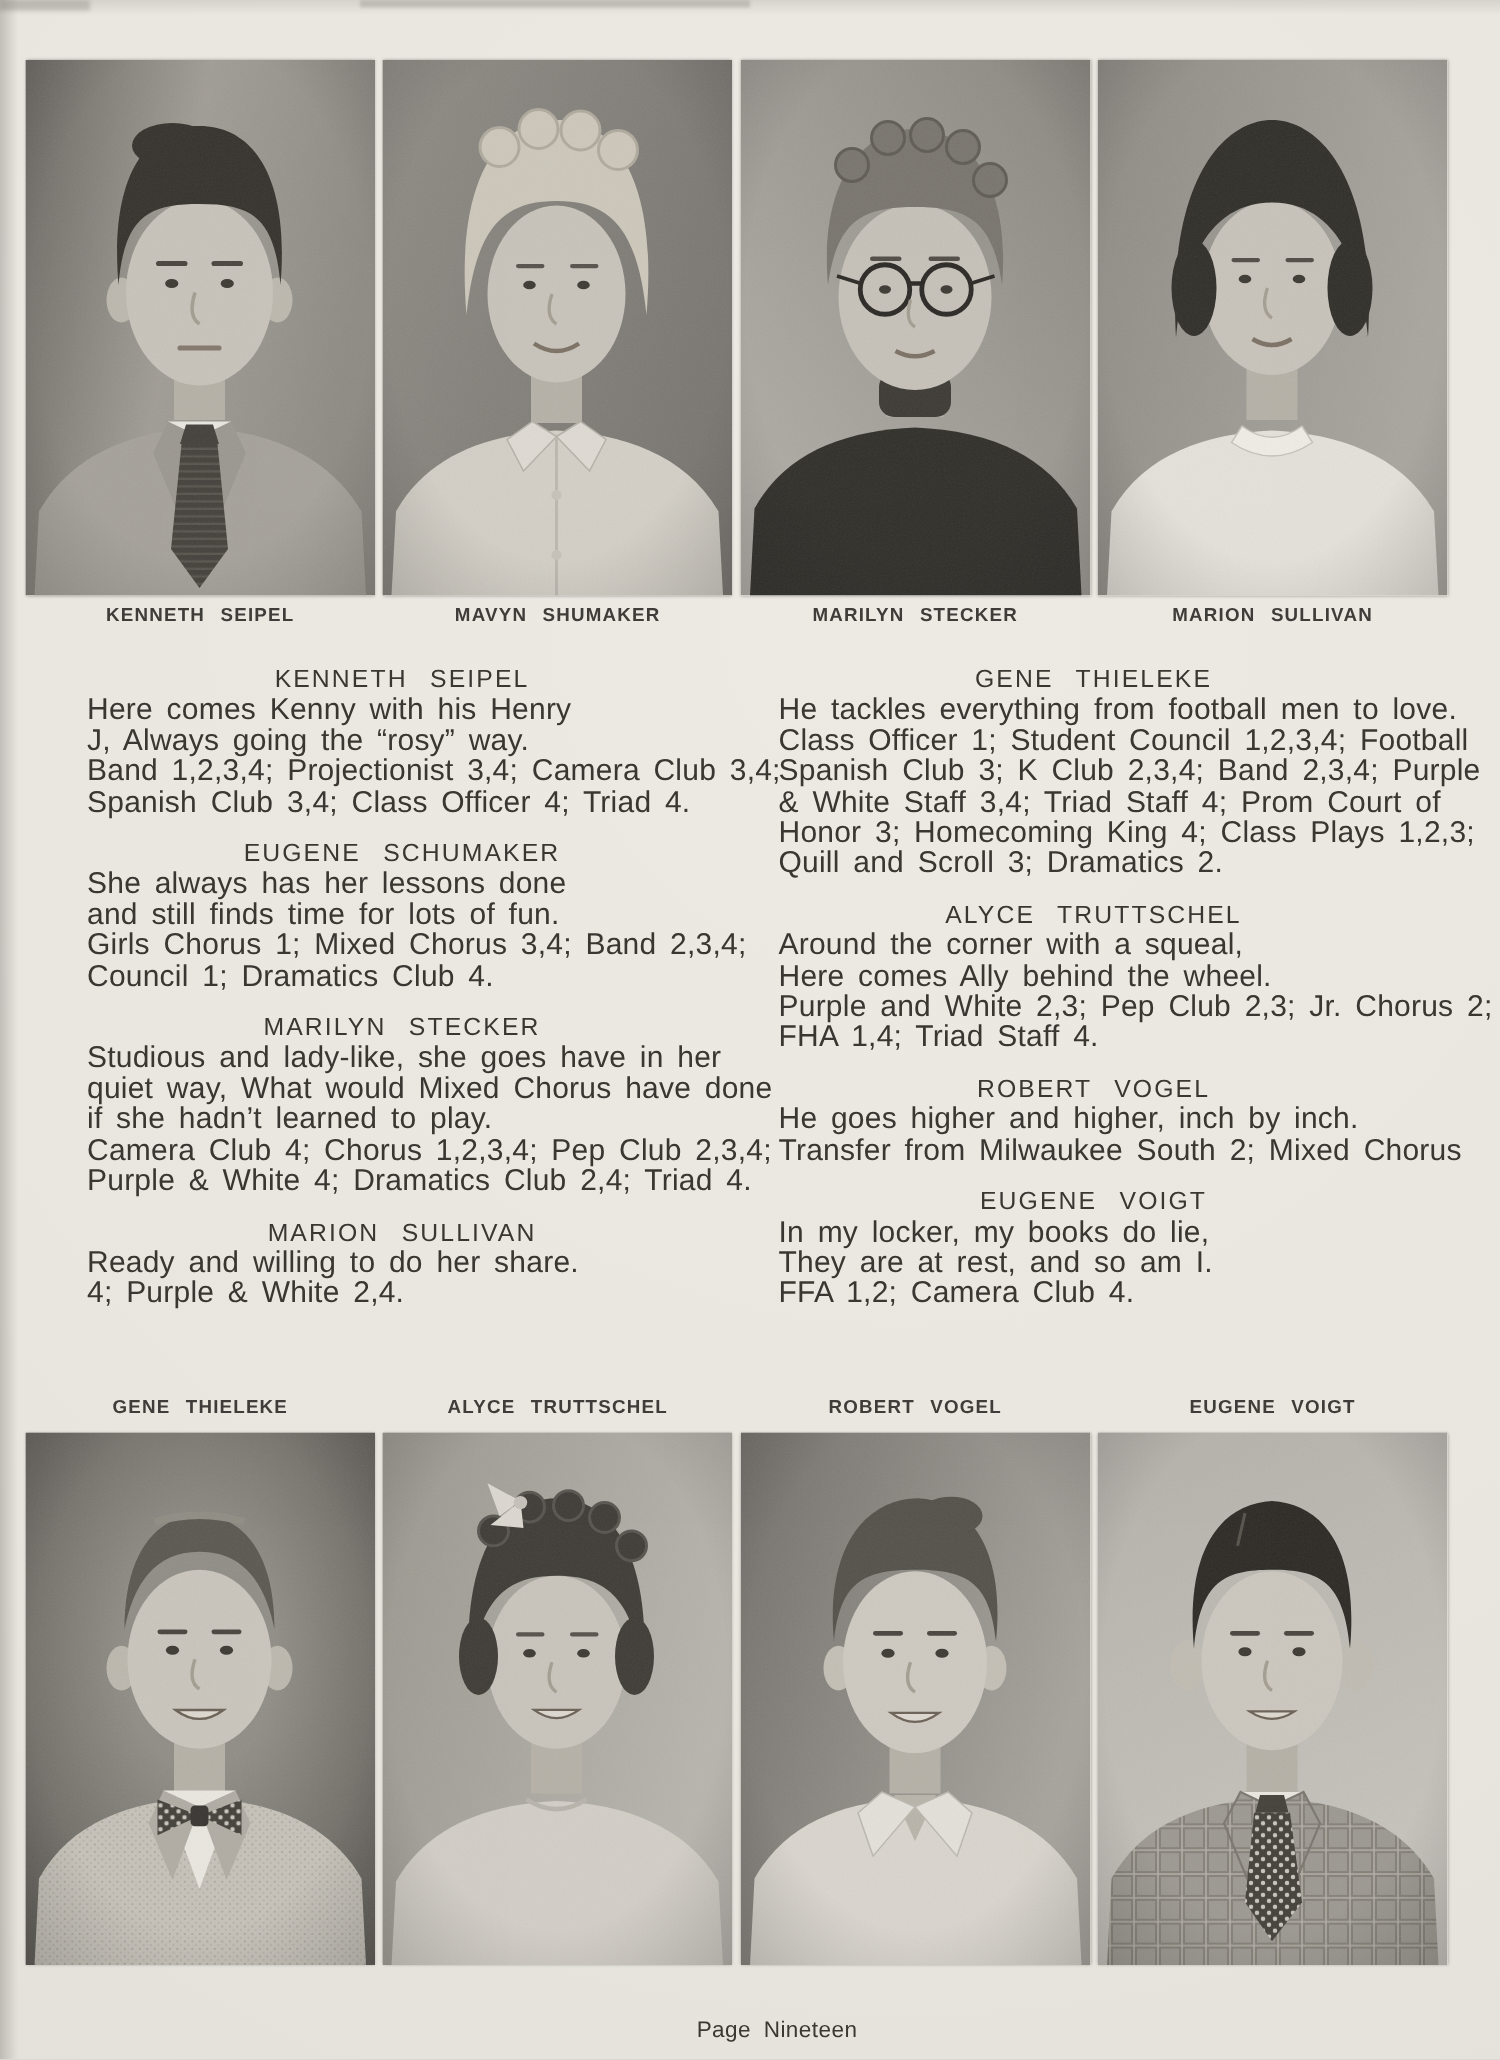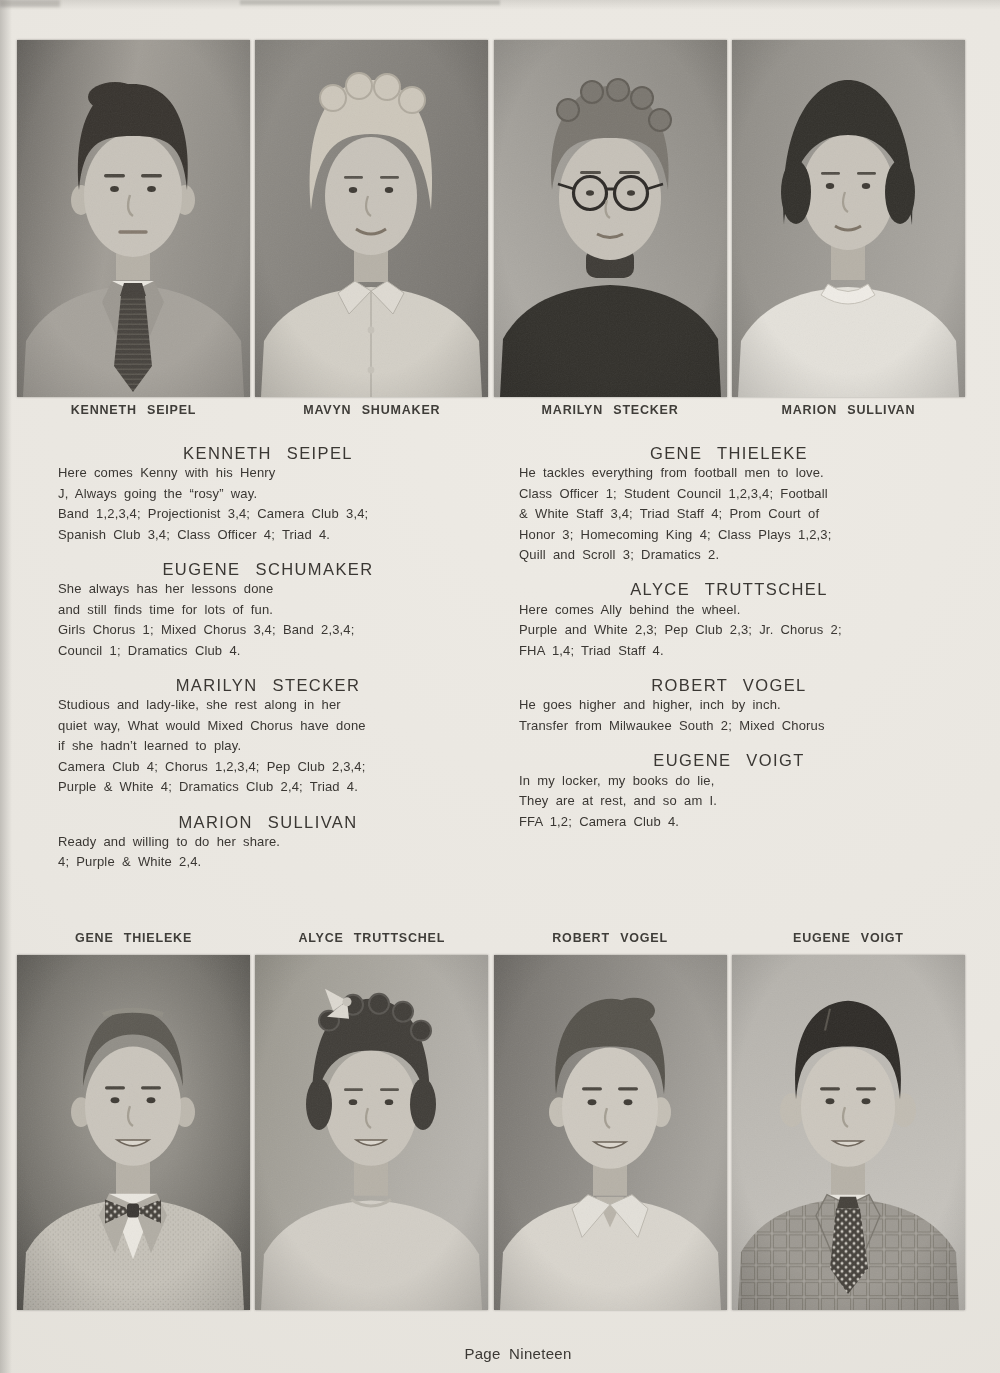--- a/index.html
+++ b/index.html
@@ -33,21 +33,21 @@
   .caption-row.bottom-captions { top:931px; }
   .caption { font-size:12.5px; font-weight:600; letter-spacing:.8px; word-spacing:6px;
     color:#3f3d39; white-space:nowrap; }
 
   .bio-col { position:absolute; top:443px; width:420px; }
   .bio-col.left { left:58px; }
   .bio-col.right { left:519px; }
   .bio { margin:0 0 14px 0; }
   .bio-heading { margin:0; font-size:16.5px; font-weight:400; text-align:center;
     letter-spacing:1.4px; word-spacing:9px; line-height:20.4px; color:#3a3733; }
-  .bio-line { font-size:13px; line-height:20.4px; letter-spacing:.15px;
+  .bio-line { font-size:20px; line-height:20.4px; letter-spacing:.15px;
     word-spacing:3.4px; color:#3a3733; white-space:nowrap; }
 
   .footer { position:absolute; top:1345px; left:18px; width:100%; text-align:center;
     font-size:15px; word-spacing:4px; letter-spacing:.3px; color:#3b3834; }
 </style>
 </head>
 <body>
 
 <svg width="0" height="0" style="position:absolute" aria-hidden="true">
   <defs>
@@ -235,44 +235,46 @@
     </section>
     <section class="bio">
       <h3 class="bio-heading">EUGENE SCHUMAKER</h3>
       <div class="bio-line">She always has her lessons done</div>
       <div class="bio-line">and still finds time for lots of fun.</div>
       <div class="bio-line">Girls Chorus 1; Mixed Chorus 3,4; Band 2,3,4;</div>
       <div class="bio-line">Council 1; Dramatics Club 4.</div>
     </section>
     <section class="bio">
       <h3 class="bio-heading">MARILYN STECKER</h3>
-      <div class="bio-line">Studious and lady-like, she rest along in her</div>
+      <div class="bio-line">Studious and lady-like, she goes have in her</div>
       <div class="bio-line">quiet way, What would Mixed Chorus have done</div>
       <div class="bio-line">if she hadn’t learned to play.</div>
       <div class="bio-line">Camera Club 4; Chorus 1,2,3,4; Pep Club 2,3,4;</div>
       <div class="bio-line">Purple &amp; White 4; Dramatics Club 2,4; Triad 4.</div>
     </section>
     <section class="bio">
       <h3 class="bio-heading">MARION SULLIVAN</h3>
       <div class="bio-line">Ready and willing to do her share.</div>
       <div class="bio-line">4; Purple &amp; White 2,4.</div>
     </section>
   </div>
 
   <div class="bio-col right">
     <section class="bio">
       <h3 class="bio-heading">GENE THIELEKE</h3>
       <div class="bio-line">He tackles everything from football men to love.</div>
       <div class="bio-line">Class Officer 1; Student Council 1,2,3,4; Football</div>
+      <div class="bio-line">Spanish Club 3; K Club 2,3,4; Band 2,3,4; Purple</div>
       <div class="bio-line">&amp; White Staff 3,4; Triad Staff 4; Prom Court of</div>
       <div class="bio-line">Honor 3; Homecoming King 4; Class Plays 1,2,3;</div>
       <div class="bio-line">Quill and Scroll 3; Dramatics 2.</div>
     </section>
     <section class="bio">
       <h3 class="bio-heading">ALYCE TRUTTSCHEL</h3>
+      <div class="bio-line">Around the corner with a squeal,</div>
       <div class="bio-line">Here comes Ally behind the wheel.</div>
       <div class="bio-line">Purple and White 2,3; Pep Club 2,3; Jr. Chorus 2;</div>
       <div class="bio-line">FHA 1,4; Triad Staff 4.</div>
     </section>
     <section class="bio">
       <h3 class="bio-heading">ROBERT VOGEL</h3>
       <div class="bio-line">He goes higher and higher, inch by inch.</div>
       <div class="bio-line">Transfer from Milwaukee South 2; Mixed Chorus</div>
     </section>
     <section class="bio">

